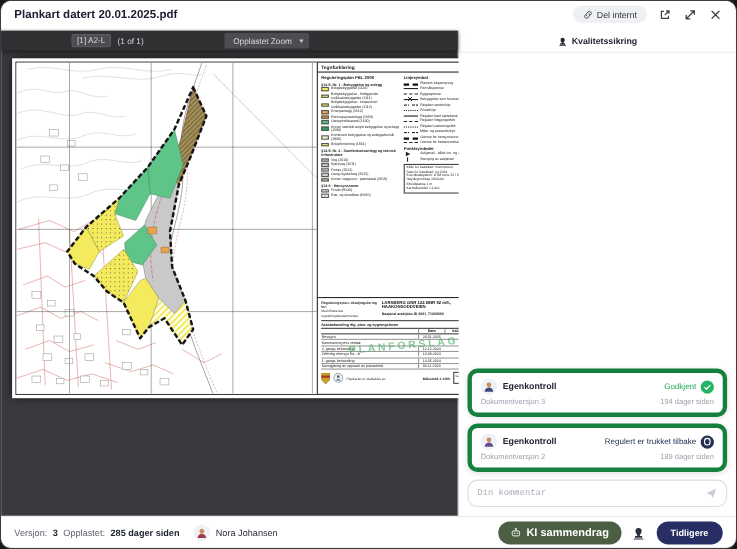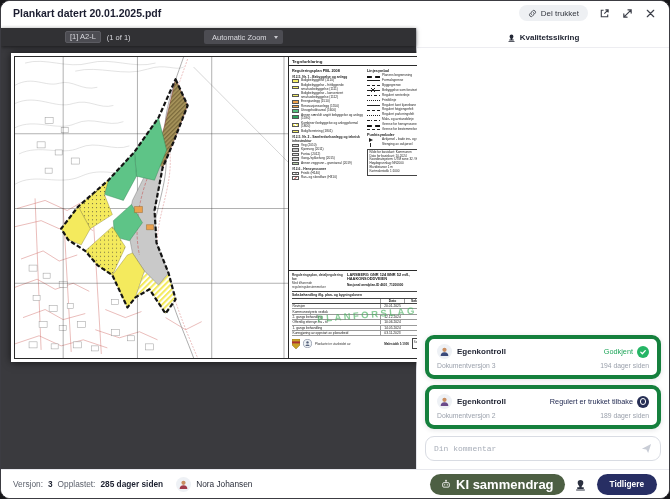--- a/index.html
+++ b/index.html
@@ -106,37 +106,37 @@
   .comment-wrap{margin:7px 8px 8px;height:25px;border:1px solid #d9dce3;border-radius:9px;display:flex;align-items:center;padding:0 8px;background:#fff}
   .comment-wrap input{flex:1;border:none;outline:none;font-size:8px;color:#333;font-family:Liberation Mono, monospace;background:transparent}
   .comment-wrap input::placeholder{color:#a8aeb9}
 
   
   .bottom-bar{position:absolute;left:0;right:0;bottom:0;height:29px;background:#fff;border-top:1px solid #e8e9ee;display:flex;align-items:center;padding:0 12px;font-size:8.3px;color:#5a5f6a;z-index:6}
   .bb-left{display:flex;align-items:center;gap:5px}
   .bb-strong{font-weight:700;color:#1d2130}
   .bb-user{display:flex;align-items:center;gap:5px;margin-left:8px;color:#2a2e3a}
   .bb-right{margin-left:auto;display:flex;align-items:center;gap:8px}
-  .ai-pill{display:flex;align-items:center;gap:5px;height:21px;padding:8px 11px;border-radius:11px;background:#4d5f43;color:#fff;font-size:13px;font-weight:600;cursor:pointer}
+  .ai-pill{display:flex;align-items:center;gap:5px;height:21px;padding:8px 11px;border-radius:11px;background:#4d5f43;color:#fff;font-size:10px;font-weight:600;cursor:pointer}
   .stamp-btn{width:16px;height:16px;display:flex;align-items:center;justify-content:center;cursor:pointer}
   .prev-pill{display:flex;align-items:center;height:21px;padding:0 13px;border-radius:11px;background:#272e63;color:#fff;font-size:8.3px;font-weight:600;cursor:pointer}
 </style>
 </head>
 <body>
 
 <div class="window">
 
   <div class="app-header">
     <div class="doc-title">Plankart datert 20.01.2025.pdf</div>
     <div class="header-actions">
       <div class="pill-btn">
         <svg width="9" height="9" viewBox="0 0 12 12">
             <path d="M4.6,7.4 a2.4,2.4 0 0 1 0,-3.4 L6,2.6 a2.4,2.4 0 0 1 3.4,3.4 M7.4,4.6 a2.4,2.4 0 0 1 0,3.4 L6,9.4 a2.4,2.4 0 0 1 -3.4,-3.4" fill="none" stroke="#3c3f49" stroke-width="1.1" stroke-linecap="round"></path>
           </svg>
-        <span>Del trukket</span>
+        <span>Del internt</span>
       </div>
       <div class="icon-btn">
         <svg width="11" height="11" viewBox="0 0 12 12">
             <path d="M5,2.5 H2.5 V9.5 H9.5 V7" fill="none" stroke="#3c3f49" stroke-width="1.2"></path>
             <path d="M7,2 h3 v3 M10,2 L5.8,6.2" fill="none" stroke="#3c3f49" stroke-width="1.2"></path>
           </svg>
       </div>
       <div class="icon-btn">
         <svg width="11" height="11" viewBox="0 0 12 12">
             <path d="M2,10 L10,2 M6.5,2 H10 V5.5 M2,6.5 V10 H5.5" fill="none" stroke="#3c3f49" stroke-width="1.3" stroke-linecap="round"></path>
@@ -150,21 +150,21 @@
     </div>
   </div>
 
   <div class="main">
 
     <div class="viewer">
       <div class="pdf-toolbar">
         <span class="page-box">[1] A2-L</span>
         <span class="page-count">(1 of 1)</span>
         <span class="zoom-box">
-          <span>Automatic Zoom</span>
+          <span>Opplastet Zoom</span>
           <span class="zoom-caret"></span>
         </span>
       </div>
 
       <div class="sheet">
         <div class="sheet-inner">
 
           <div class="map-pane">
             <svg viewBox="0 0 272 298" preserveAspectRatio="none">
               <defs>

